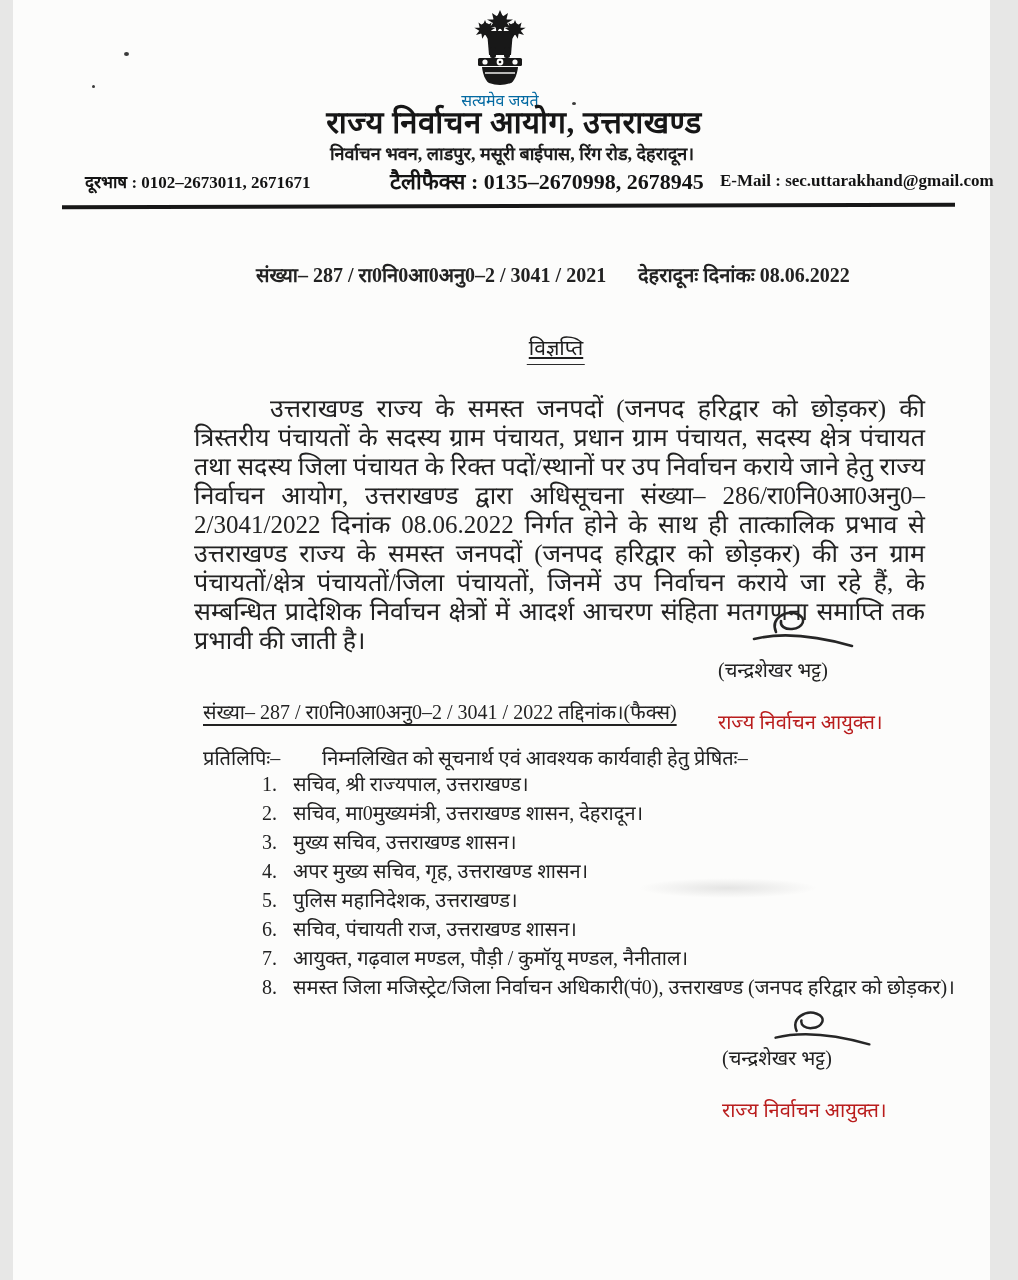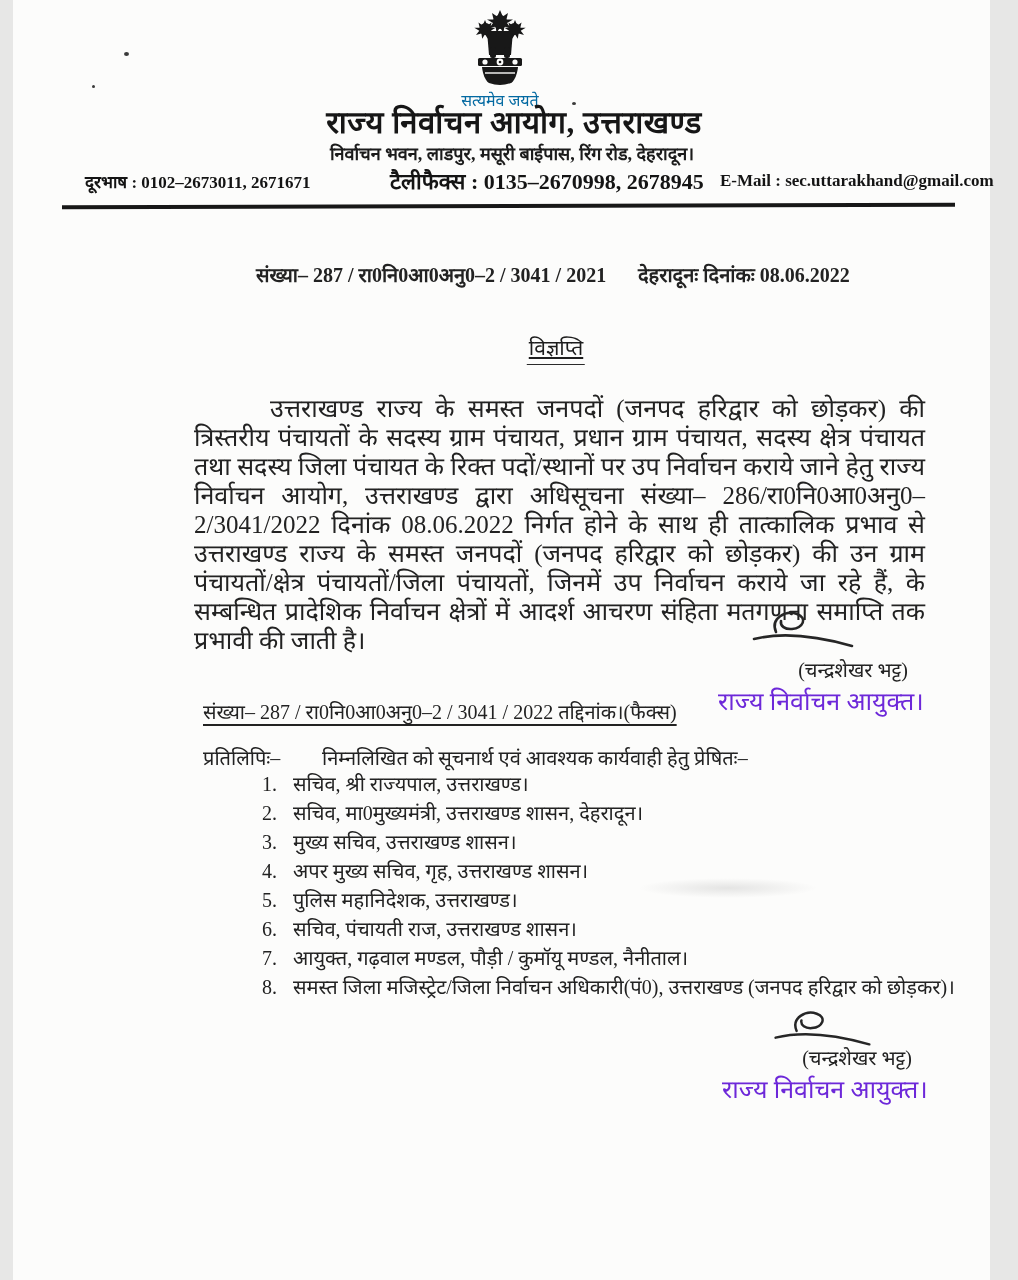--- a/index.html
+++ b/index.html
@@ -27,22 +27,22 @@
   
   .refline{font-size:20px;white-space:nowrap;color:#222;font-weight:bold;}
   .doc-title{font-size:21px;color:#1d1d1d;border-bottom:1.5px solid #2a2a2a;padding:0 2px 3px 2px;white-space:nowrap;text-decoration:underline;}
   
   .body-par{
     width:731px;font-size:25px;line-height:29px;text-align:justify;
     text-indent:76px;color:#222;
   }
   
   .sig-name{font-size:20px;white-space:nowrap;color:#222;}
-  .sig-title{font-size:25px;white-space:nowrap;color:#6d28d9;}
-  .sig-block{text-align:right;width:190px;}
+  .sig-title{font-size:20px;white-space:nowrap;color:#b91c1c;margin-top:25px;}
+  .sig-block{text-align:left;width:190px;}
   
   .copy-ref{font-size:20px;white-space:nowrap;color:#222;text-decoration:underline;text-underline-offset:5px;}
   .copy-head-label{font-size:20px;color:#222;white-space:nowrap;}
   .copy-head-text{font-size:20px;color:#222;white-space:nowrap;}
   .copy-list{width:700px;}
   .copy-row{display:flex;align-items:flex-start;line-height:29px;font-size:20px;color:#222;}
   .copy-row .num{flex:0 0 31px;}
   .copy-row .txt{flex:1 1 auto;max-width:664px;}
   
   .speck{position:absolute;background:#3a3a3a;border-radius:50%;}

